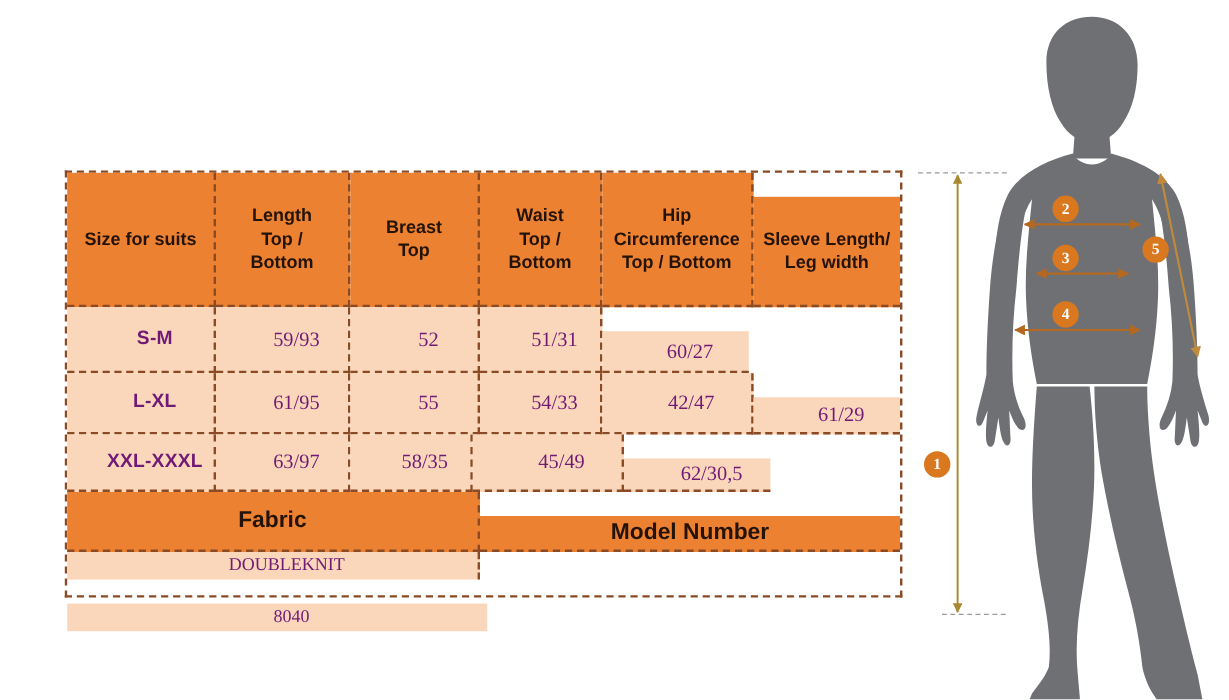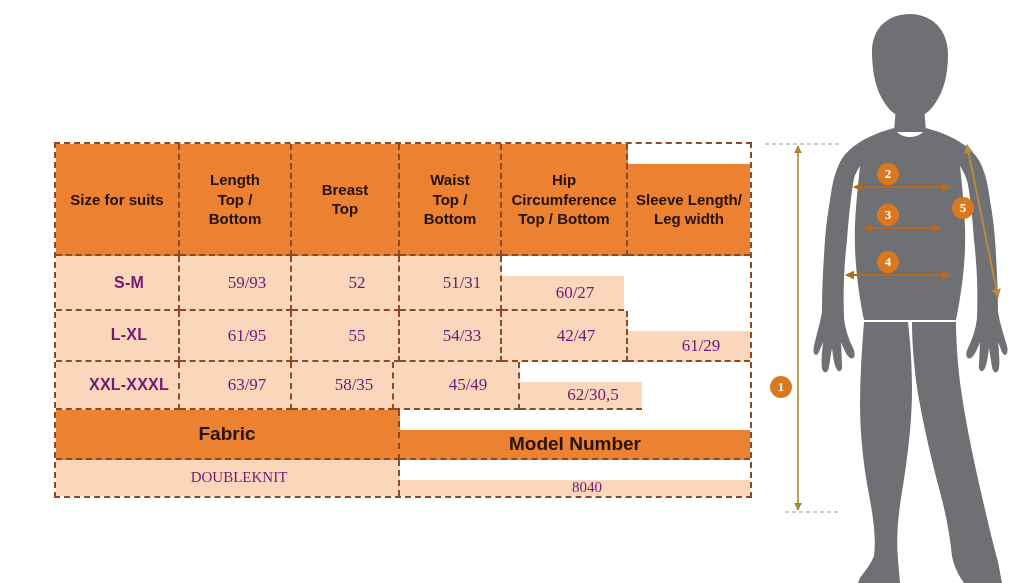--- a/index.html
+++ b/index.html
@@ -19,21 +19,21 @@
     border:2px dashed #8a4a23;
     display:flex; flex-direction:column;
   }
 
   .trow { display:flex; width:100%; }
   .trow.header-row { height:114px; }
   .trow.data-row-1 { height:56px; }
   .trow.data-row-2 { height:51px; }
   .trow.data-row-3 { height:49px; }
   .trow.sub-header  { height:50px; }
-  .trow.sub-data    { height:36px; }
+  .trow.sub-data    { height:36px;flex-direction:column; }
 
   .tcell {
     display:flex; align-items:center; justify-content:center;
     text-align:center;
     border-right:2px dashed #8a4a23;
     border-bottom:2px dashed #8a4a23;
     line-height:1.28;
     padding:2px 4px;
   }
   .tcell:last-child { border-right:none;margin-top:20px; }

